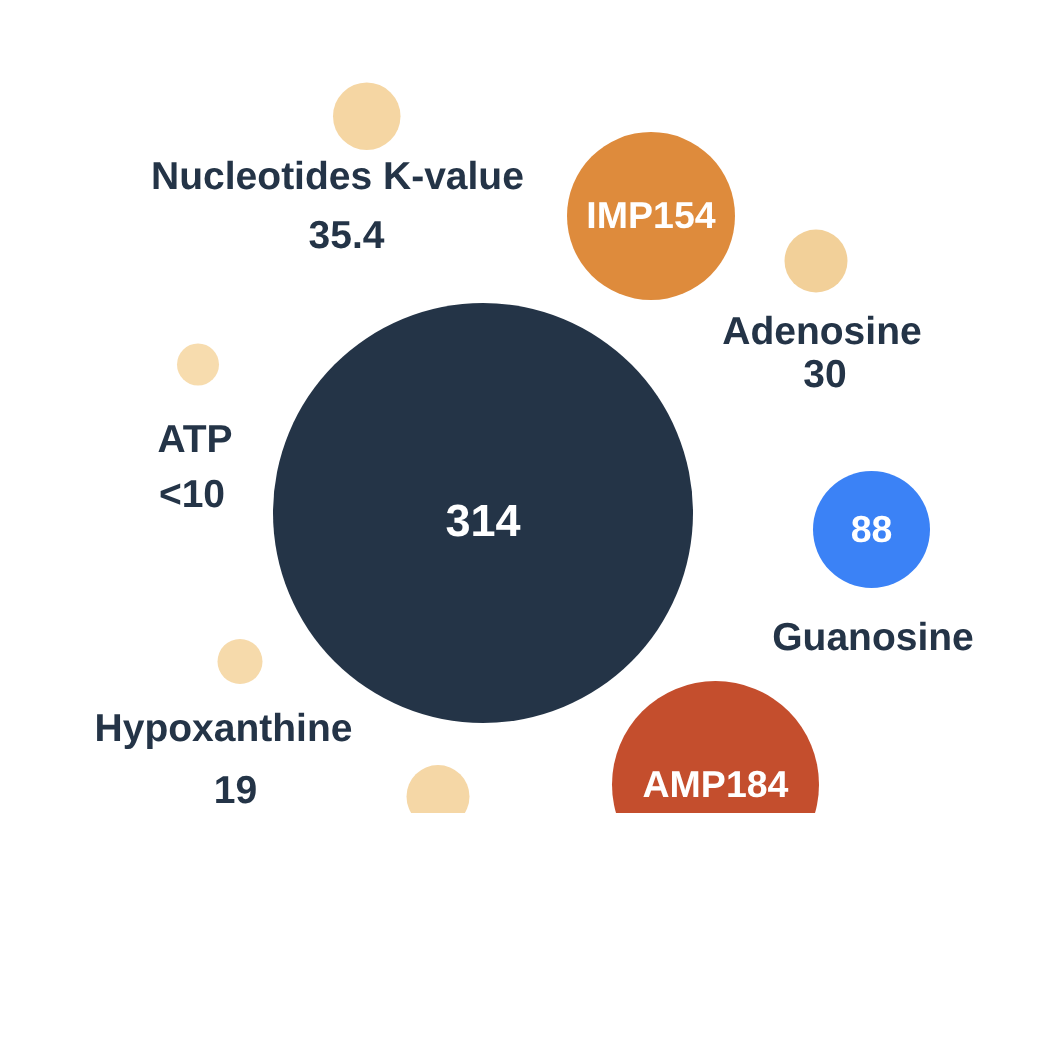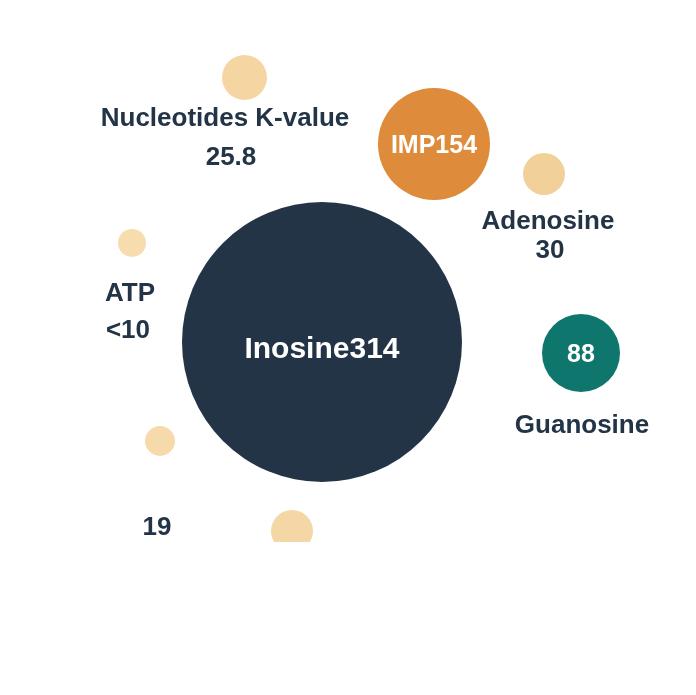--- a/index.html
+++ b/index.html
@@ -63,45 +63,49 @@
   
   .c8 { left: 408px; top: 454px; width: 138px; height: 138px; font-size: 25px; line-height: 35px; }
 </style>
 </head>
 <body>
 
 <div class="stage">
 
   <div class="circle c0" style="background-color: rgb(245, 214, 163);"></div>
   <div class="bl l0">Nucleotides K-value</div>
-  <div class="bv v0">25.8</div>
+  <div class="bv v0">35.4</div>
 
   <div class="circle c1" style="background-color: rgb(222, 139, 60);">
     <span>IMP</span>
     <span>154</span>
   </div>
 
   <div class="circle c2" style="background-color: rgb(242, 208, 153);"></div>
   <div class="bl l2">Adenosine</div>
   <div class="bv v2">30</div>
 
   <div class="circle c3" style="background-color: rgb(247, 220, 174);"></div>
   <div class="bl l3">ATP</div>
   <div class="bv v3">&lt;10</div>
 
   <div class="circle c4" style="background-color: rgb(36, 52, 71);">
-    <span>Inosine</span>
     <span>314</span>
   </div>
 
-  <div class="circle c5" style="background-color: #0f766e;">
+  <div class="circle c5" style="background-color: #3b82f6;">
     <span>88</span>
   </div>
   <div class="bl l5">Guanosine</div>
 
   <div class="circle c6" style="background-color: rgb(246, 218, 171);"></div>
+  <div class="bl l6">Hypoxanthine</div>
   <div class="bv v6">19</div>
 
   <div class="circle c7" style="background-color: rgb(245, 215, 166);"></div>
   <div class="bv v7">26</div>
 
+  <div class="circle c8" style="background-color: rgb(196, 78, 45);">
+    <span>AMP</span>
+    <span>184</span>
+  </div>
 
 </div>
 
 </body></html>

